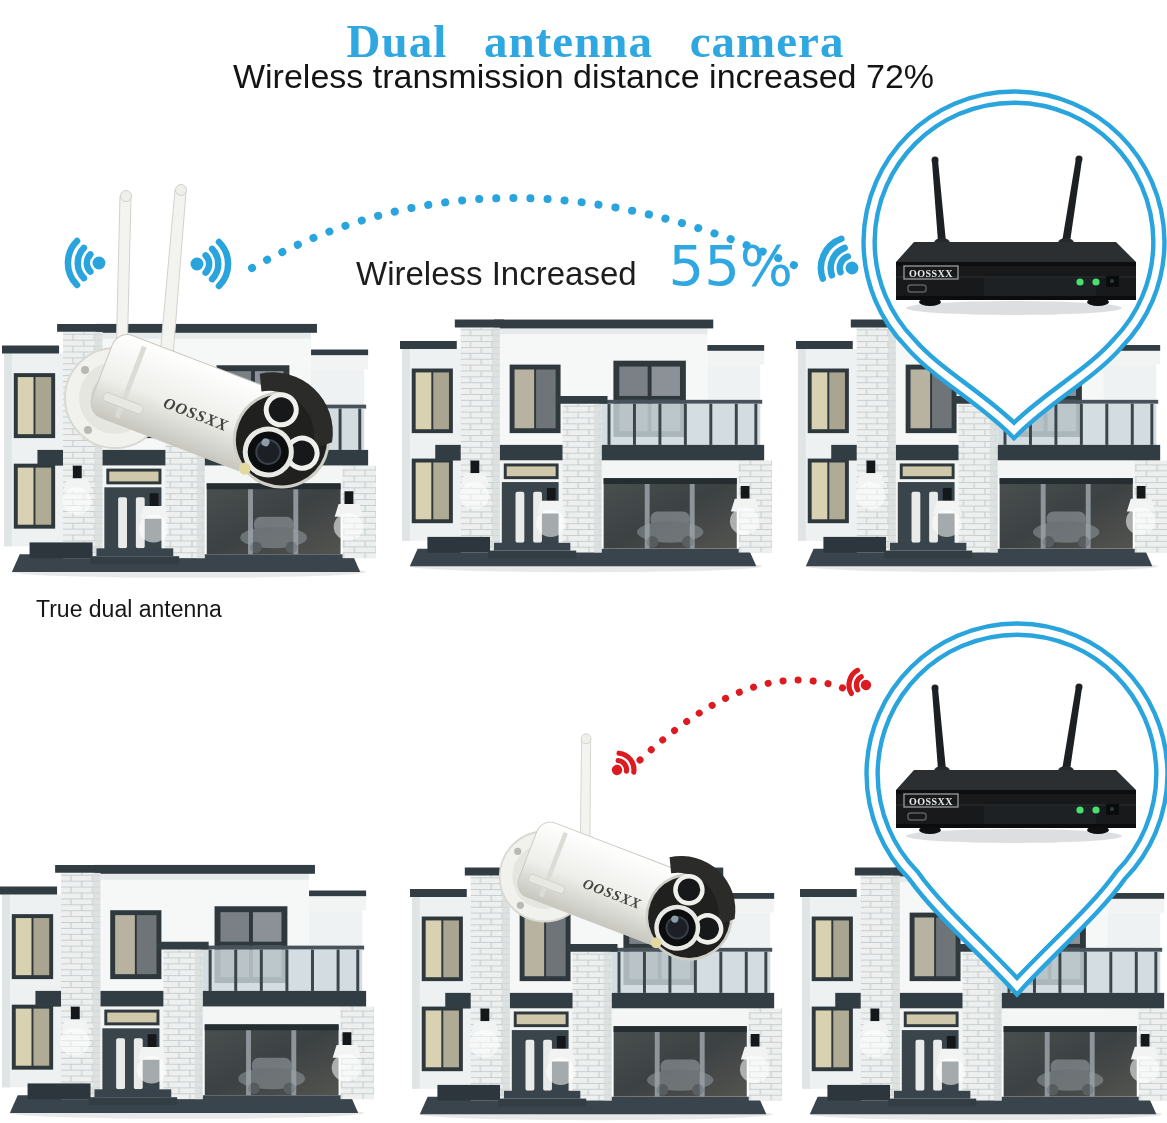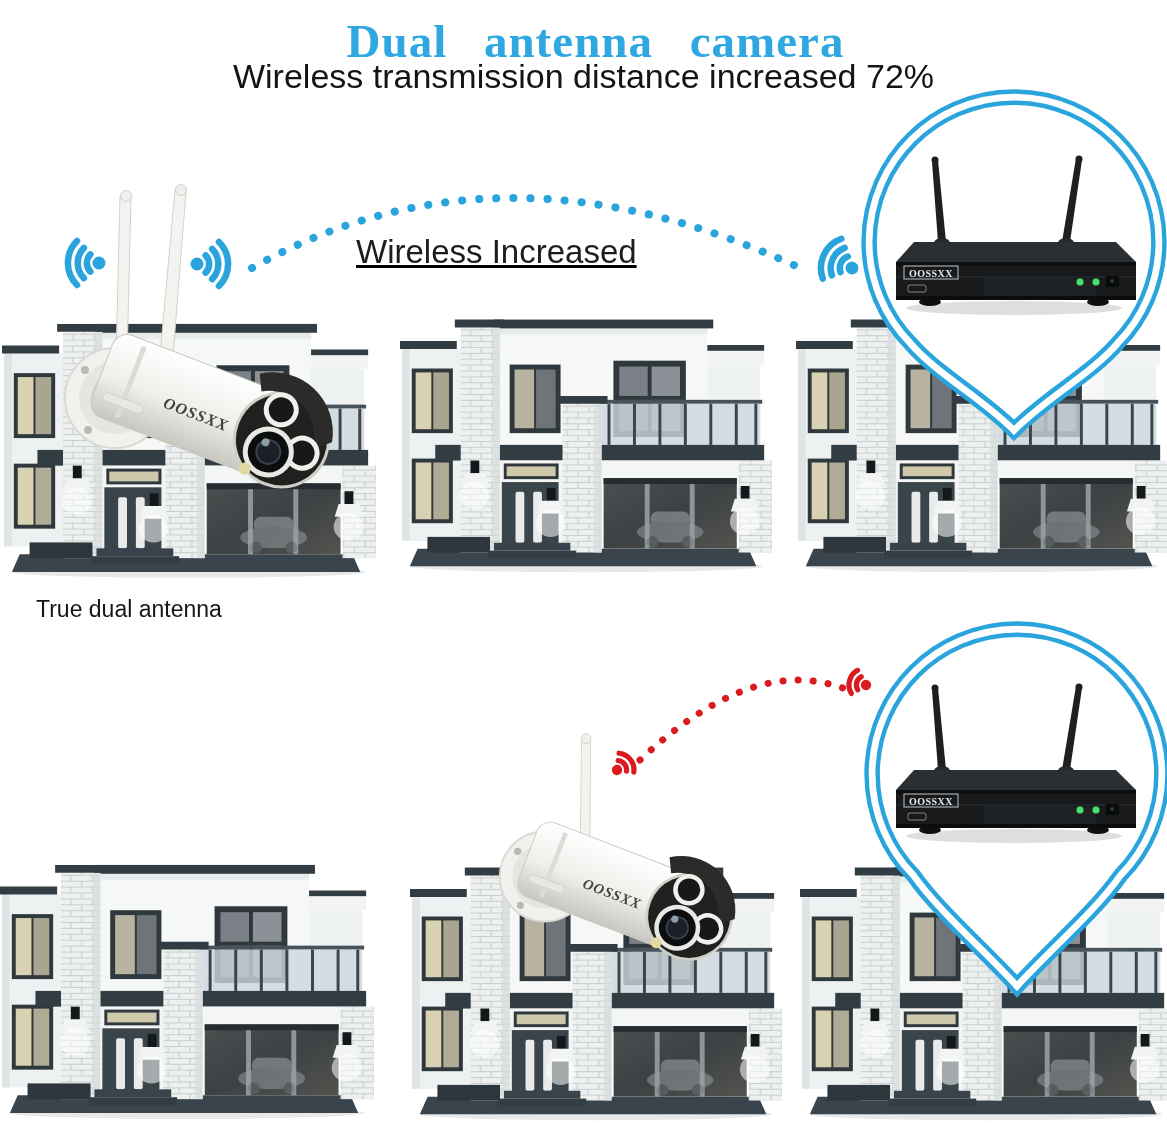--- a/index.html
+++ b/index.html
@@ -12,21 +12,21 @@
     position:absolute;top:2px;left:0;width:100%;text-align:center;
     font-family:"Liberation Serif",serif;font-weight:bold;
     font-size:47px;color:#2fa7e0;word-spacing:24px;letter-spacing:1px;margin:12px;
   }
   .subtitle{
     position:absolute;top:57px;left:0;width:100%;text-align:center;
     font-size:34px;color:#141414;letter-spacing:0px;margin:0;font-weight:400;
   }
   .annotation{
     position:absolute;left:356px;top:233px;display:inline-flex;
-    align-items:baseline;gap:32px;white-space:nowrap;text-decoration:underline;
+    align-items:baseline;gap:32px;white-space:nowrap;
   }
   .annotation .label{font-size:33px;color:#1d1d1d;}
   .annotation .value{font-size:56px;color:#2fa7e0;font-family:"DejaVu Sans",sans-serif;font-weight:400;}
   .section-label{
     position:absolute;left:36px;top:596px;font-size:23px;color:#161616;margin:0;font-weight:400;
   }
   svg.scene{position:absolute;left:0;top:0;}
   text{font-family:"Liberation Serif",serif;}
 </style>
 </head>
@@ -295,16 +295,17 @@
       <use href="#wifi3" transform="translate(852,268) rotate(205) scale(0.72)"></use>
     </g>
     <g color="#dc1b20">
       <use href="#wifi2" transform="translate(617,770) rotate(-38) scale(0.52)"></use>
       <use href="#wifi2" transform="translate(866,685) rotate(195) scale(0.52)"></use>
     </g>
   </svg>
 
   <div class="annotation">
     <span class="label">Wireless Increased</span>
+    <span class="value">55%</span>
   </div>
   <p class="section-label">True dual antenna</p>
 
 </div>
 
 </body></html>

